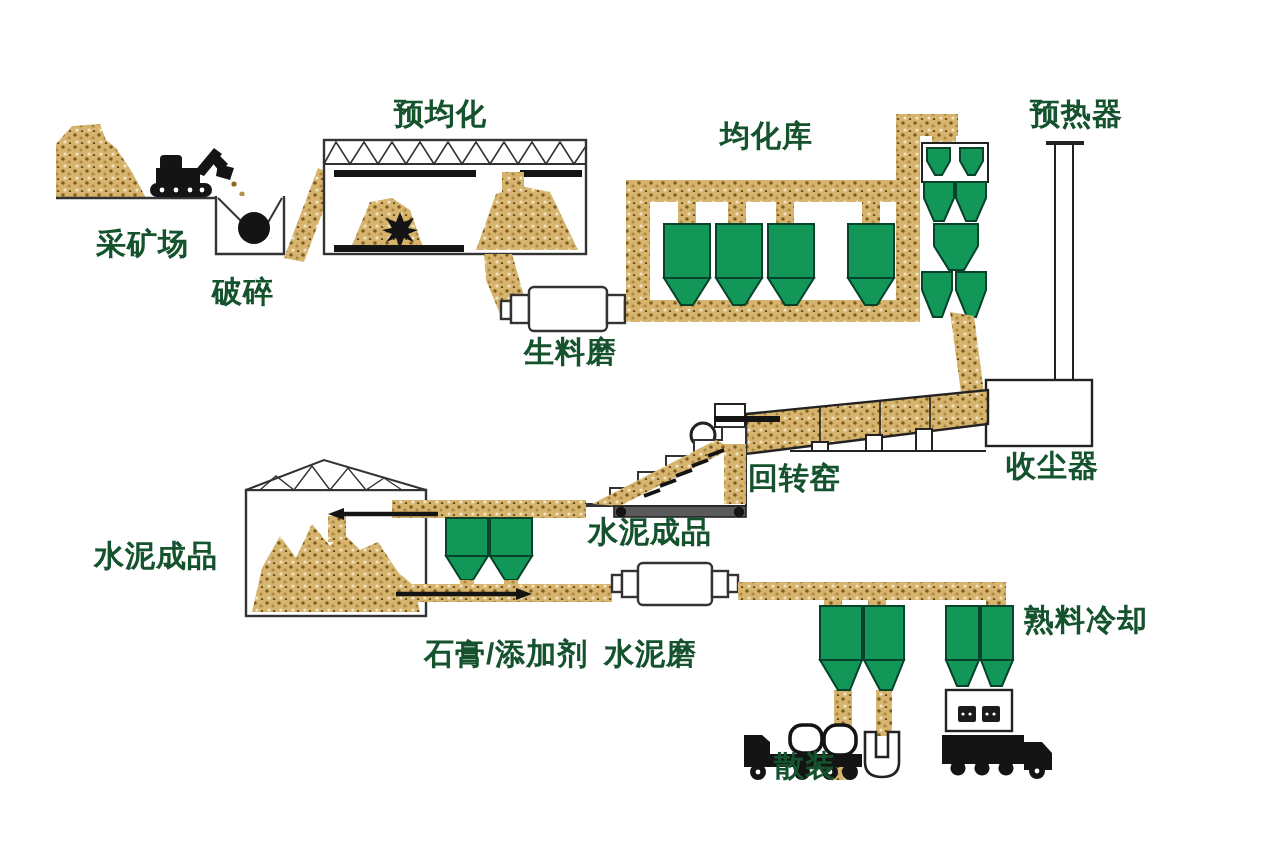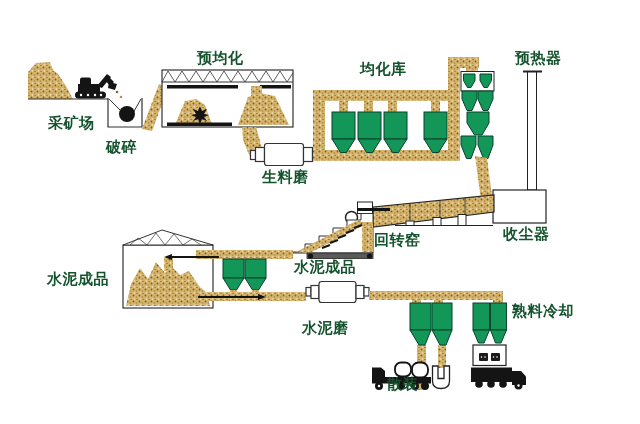--- a/index.html
+++ b/index.html
@@ -260,16 +260,17 @@
   <div class="lbl" style="left:48px;top:115px">采矿场</div>
   <div class="lbl" style="left:106px;top:139px">破碎</div>
   <div class="lbl" style="left:197px;top:50px">预均化</div>
   <div class="lbl" style="left:262px;top:169px">生料磨</div>
   <div class="lbl" style="left:360px;top:61px">均化库</div>
   <div class="lbl" style="left:515px;top:50px">预热器</div>
   <div class="lbl" style="left:374px;top:232px">回转窑</div>
   <div class="lbl" style="left:503px;top:226px">收尘器</div>
   <div class="lbl" style="left:47px;top:271px">水泥成品</div>
   <div class="lbl" style="left:294px;top:259px">水泥成品</div>
+  <div class="lbl" style="left:212px;top:320px">石膏/添加剂</div>
   <div class="lbl" style="left:302px;top:320px">水泥磨</div>
   <div class="lbl" style="left:512px;top:303px">熟料冷却</div>
   <div class="lbl" style="left:387px;top:376px">散装</div>
 </div>
 
 </body></html>

